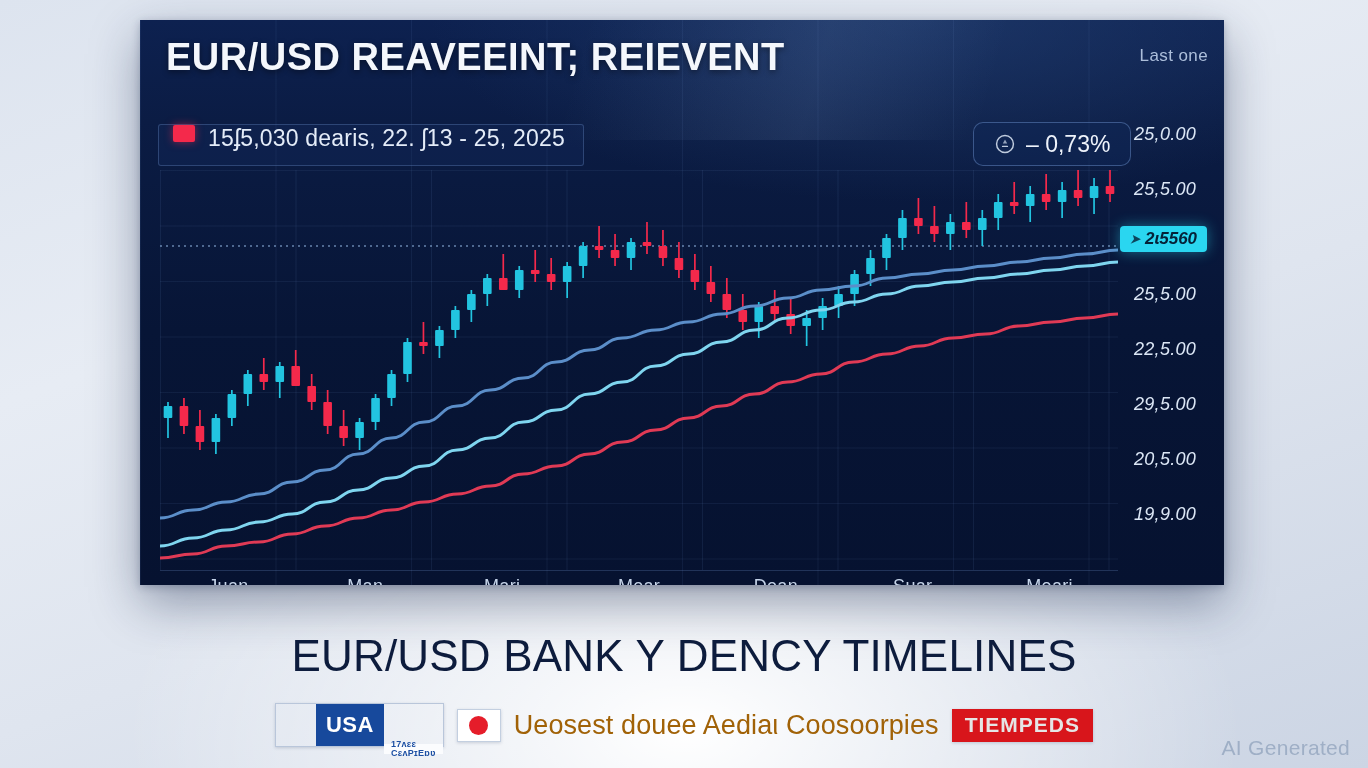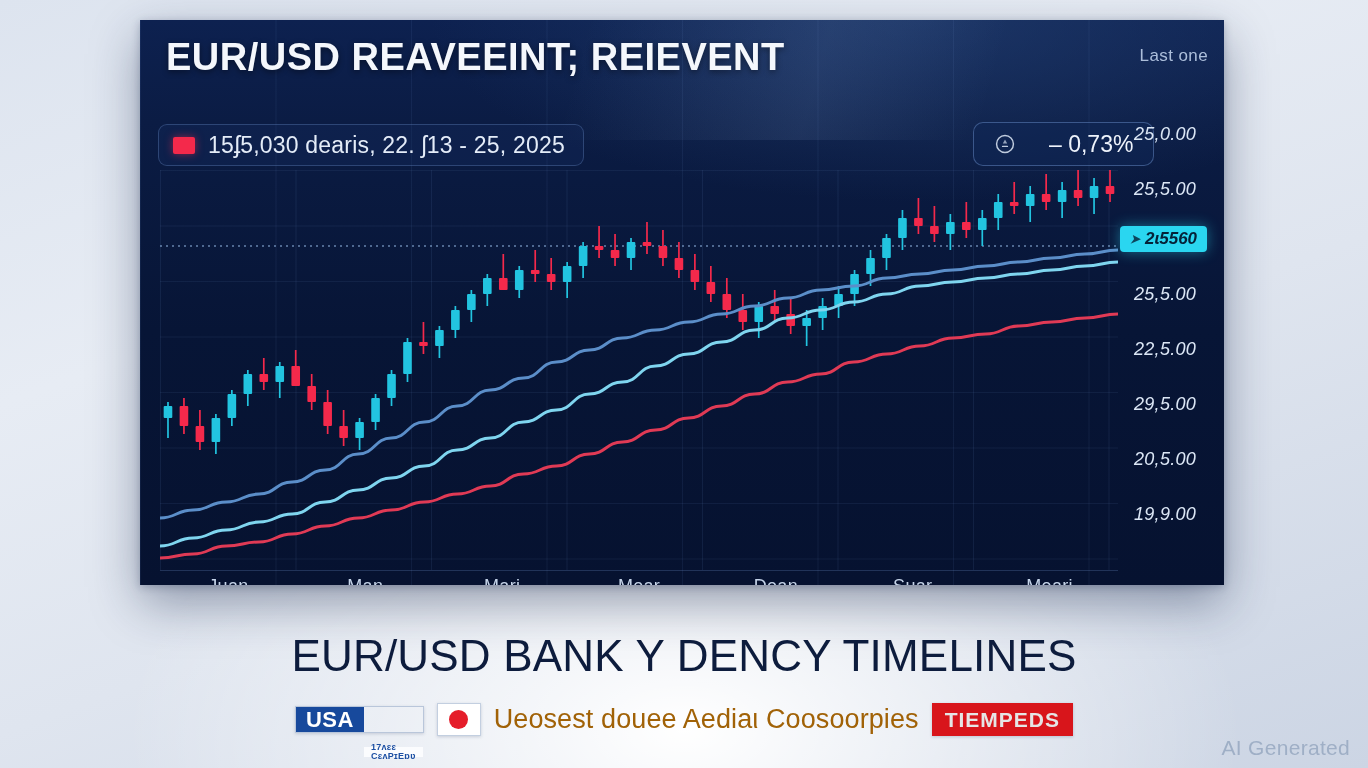--- a/index.html
+++ b/index.html
@@ -45,23 +45,23 @@
     position: absolute; left: 26px; top: 16px;
     font-size: 38px; font-weight: 700; letter-spacing: .5px;
     color: #f4f7fc; white-space: nowrap;
     text-shadow: 0 2px 6px rgba(0,0,0,.45);
   }
 
   
   #subtitle-pill {
     position: absolute; left: 18px; top: 104px;
     height: 42px; padding: 0 18px 0 14px;
-    display: flex; align-items: center; gap: 13px;
+    display: flex; gap: 13px;
     border: 1px solid rgba(125,165,225,.28);
-    border-radius: 9px;
+    border-radius: 3px;
     background: rgba(22,48,100,.30);
   }
   #legend-swatch {
     width: 22px; height: 17px; border-radius: 2px;
     background: #f4294b; box-shadow: 0 0 8px rgba(244,41,75,.55);
     flex: none;
   }
   #subtitle-text {
     font-size: 23px; color: #e4ecf8; white-space: nowrap; letter-spacing: .2px;
   }
@@ -69,21 +69,21 @@
   
   #change-pill {
     position: absolute; left: 833px; top: 102px;
     height: 44px; padding: 0 20px;
     display: flex; align-items: center; gap: 10px;
     border: 1px solid rgba(125,165,225,.40);
     border-radius: 10px;
     background: rgba(16,40,88,.45);
   }
   #change-icon { width: 22px; height: 22px; flex: none; opacity: .85; }
-  #change-value { font-size: 23px; color: #eef3fb; white-space: nowrap; margin-left: 23px; }
+  #change-value { font-size: 23px; color: #eef3fb; white-space: nowrap; }
 
   
   #last-label {
     position: absolute; right: 16px; top: 26px;
     font-size: 17px; color: #b9cbe6; letter-spacing: .4px;
     opacity: .92; white-space: nowrap;
   }
 
   
   #plot {
@@ -141,23 +141,24 @@
     position: absolute; left: 0; top: 631px; width: 1368px;
     text-align: center;
     font-size: 44px; font-weight: 400; letter-spacing: .2px;
     color: #0d1c3d;
   }
   #badge-row {
     position: absolute; left: 0; top: 703px; width: 1368px;
     display: flex; align-items: center; justify-content: center; gap: 13px;
   }
   #usa-badge {
-    display: flex; align-items: stretch; height: 27px;
+    display: flex; align-items: stretch; height: 44px;
     border: 1px solid #b9c6da;
     box-shadow: 0 1px 3px rgba(20,40,80,.18);
+    padding-left: 40px;
   }
   #usa-badge-main {
     background: #17499c; color: #fff;
     font-size: 22px; font-weight: 700; letter-spacing: .5px;
     padding: 0 10px; display: flex; align-items: center;
   }
   #usa-badge-sub {
     background: #fbfcfe; color: #1c4fa3;
     font-size: 9px; font-weight: 700; line-height: 1.05;
     padding: 5px 7px; display: flex; flex-direction: column;

